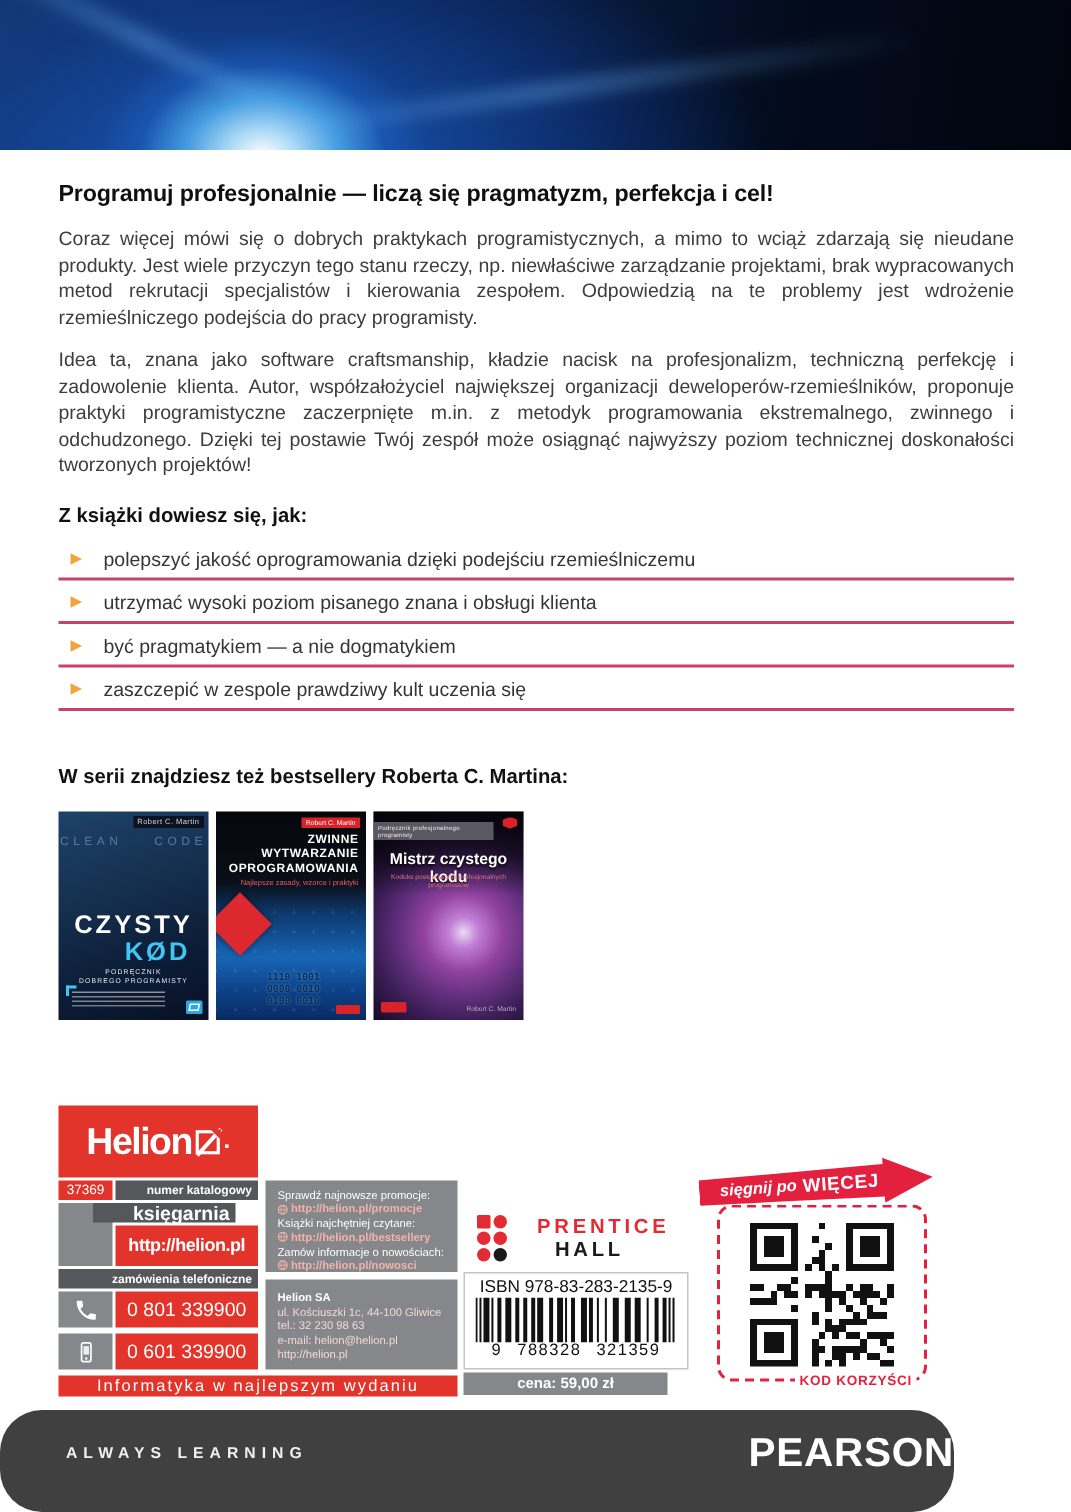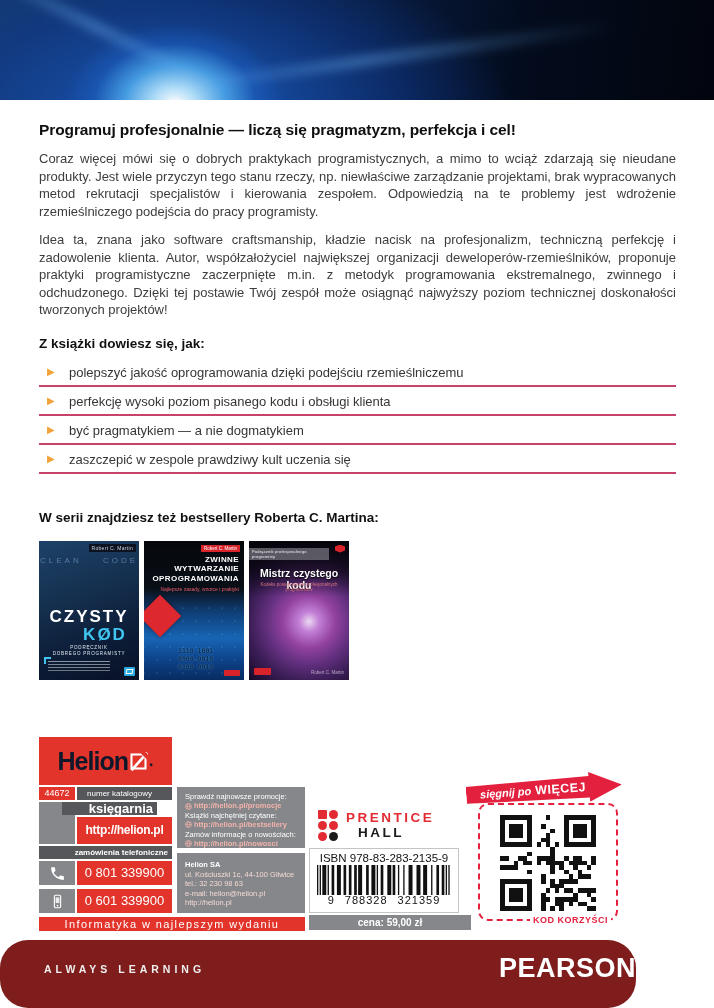--- a/index.html
+++ b/index.html
@@ -69,82 +69,82 @@
   .b3-sub { top:41px; left:0; width:100%; text-align:center; color:#d87582; font-size:4.5px; }
   .b3-helion { left:5px; bottom:5px; width:17px; height:7px; background:#d9232b; border-radius:1px; }
   .b3-author { right:5px; bottom:5px; color:#b9a8c6; font-size:4.5px; }
 
   
   .publisher { position:absolute; left:0; top:737px; width:714px; height:196px; }
   .pb { position:absolute; }
   .red { background:#e2342b; }
   .dgray { background:#56575b; }
   .mgray { background:#85878a; }
-  .h-logo { left:39px; top:0; width:133px; height:48px; display:flex; align-items:center; justify-content:center; color:#0f172a; }
+  .h-logo { left:39px; top:0; width:133px; height:48px; display:flex; align-items:center; justify-content:center; color:#ffffff; }
   .h-logo .wordmark { font-size:25px; font-weight:bold; letter-spacing:-1px; }
   .cat-num { left:39px; top:50px; width:36px; height:13px; color:#fff; font-size:9px; line-height:13px; text-align:center; }
-  .cat-label { left:77px; top:50px; width:95px; height:13px; color:#fff; font-size:8px; font-weight:normal; line-height:13px; text-align:right; padding-right:20px; }
+  .cat-label { left:77px; top:50px; width:95px; height:13px; color:#fff; font-size:8px; font-weight:bold; line-height:13px; text-align:right; padding-right:4px; }
   .left-gray { left:39px; top:65px; width:36px; height:42px; }
   .shop-label { left:62px; top:65px; width:95px; height:13px; color:#fff; font-size:13px; font-weight:bold; line-height:13px; text-align:right; padding-right:4px; }
   .url-box { left:77px; top:80px; width:95px; height:27px; color:#fff; font-weight:bold; font-size:12px; line-height:27px; text-align:center; letter-spacing:-.3px; }
   .tel-label { left:39px; top:109px; width:133px; height:13px; color:#fff; font-size:8px; font-weight:bold; line-height:13px; text-align:right; padding-right:4px; }
   .ph-icon { left:39px; top:124px; width:36px; height:24px; display:flex; align-items:center; justify-content:center; }
   .ph-num { left:77px; top:124px; width:95px; height:24px; color:#fff; font-weight:normal; font-size:13px; line-height:24px; text-align:center; }
   .ph-icon2 { top:152px; } .ph-num2 { top:152px; }
   .tagline { left:39px; top:180px; width:266px; height:14px; color:#fff; font-size:11px; line-height:14px; text-align:center; letter-spacing:1.4px; }
   .promo { left:177px; top:50px; width:128px; height:61px; color:#fff; font-size:7.5px; line-height:9.4px; padding:5px 4px 16px 8px; }
   .promo .url { font-weight:bold; color:#f3b3ab; display:flex; align-items:center; gap:2px; }
   .address { left:177px; top:116px; width:128px; height:60px; color:#fff; font-size:7.5px; line-height:9.6px; padding:7px 4px 0 8px; }
   .addr-name { font-weight:bold; }
   .addr-rest { white-space:pre-line; color:#f3d9d4; }
 
-  .prentice { left:318px; top:68px; width:160px; height:40px; display:flex; align-items:center; gap:8px; }
+  .prentice { left:318px; top:68px; width:160px; height:40px; display:flex; align-items:center; gap:20px; }
   .ph-dots { display:grid; grid-template-columns:9px 9px; grid-auto-rows:9px; gap:2px; }
   .dot { width:9px; height:9px; border-radius:50%; background:#e22b33; }
   .dot.square { border-radius:1px; }
   .dot.black { background:#1a1a1a; }
   .ph-text { font-weight:bold; font-size:13.5px; letter-spacing:2.5px; line-height:15px; }
   .ph-text .l1 { color:#e22b33; } .ph-text .l2 { color:#1a1a1a;padding-left:12px; }
 
   .isbn-box { left:309px; top:111px; width:150px; height:65px; background:#fff; border:1px solid #c4c4c4; text-align:center; }
   .isbn-text { font-size:11.5px; color:#111; margin-top:3px; }
   .barcode { width:134px; height:30px; margin:1px auto 0; display:block; }
   .bc-digits { font-size:11px; color:#111; letter-spacing:1px; word-spacing:6px; margin-top:-1px; }
-  .price { left:309px; top:178px; width:162px; height:15px; color:#fff; font-weight:bold; font-size:10px; line-height:15px; text-align:center; }
+  .price { left:309px; top:178px; width:136px; height:15px; color:#fff; font-weight:bold; font-size:10px; line-height:15px; text-align:center; }
 
   .ribbon { left:466px; top:38px; width:156px; height:30px; transform:rotate(-4deg); background:#e4203f;
     clip-path:polygon(0 22%, 79% 14%, 79% 0, 100% 50%, 79% 100%, 79% 86%, 0 78%);
     color:#fff; display:flex; align-items:center; justify-content:center; gap:4px; padding-right:22px; }
   .ribbon .script { font-style:italic; font-weight:bold; font-size:11px; }
   .ribbon .caps { font-weight:bold; font-size:12.5px; letter-spacing:.5px; }
   .qr-frame { left:478px; top:66px; width:140px; height:118px; background:#fff; border:2px dashed #e4203f; border-radius:10px; display:flex; align-items:flex-start; justify-content:center; }
   .qr-frame svg { width:96px; height:96px; margin-top:10px; }
   .qr-caption { left:530px; top:178px; background:#fff; color:#e4203f; font-weight:bold; font-size:9px; letter-spacing:.5px; padding:0 3px; }
 
   
-  .footer-bar { position:absolute; left:0; top:940px; width:636px; height:68px; background:#7f1d1d;border-radius:28px; }
+  .footer-bar { position:absolute; left:0; top:940px; width:636px; height:68px; background:#404040;border-radius:28px; }
   .always { position:absolute; left:44px; top:23px; color:#efefef; font-size:10.5px; font-weight:bold; letter-spacing:4px; }
   .pearson { position:absolute; left:499px; top:13px; color:#fff; font-size:27px; font-weight:bold; letter-spacing:.5px; }
 </style>
 </head>
 <body>
 
 <div class="hero">
   <div class="ray ray1"></div>
   <div class="ray ray2"></div>
 </div>
 
 <div class="content">
   <h1 class="title">Programuj profesjonalnie — liczą się pragmatyzm, perfekcja i cel!</h1>
   <p class="para">Coraz więcej mówi się o dobrych praktykach programistycznych, a mimo to wciąż zdarzają się nieudane produkty. Jest wiele przyczyn tego stanu rzeczy, np. niewłaściwe zarządzanie projektami, brak wypracowanych metod rekrutacji specjalistów i kierowania zespołem. Odpowiedzią na te problemy jest wdrożenie rzemieślniczego podejścia do pracy programisty.</p>
   <p class="para">Idea ta, znana jako software craftsmanship, kładzie nacisk na profesjonalizm, techniczną perfekcję i zadowolenie klienta. Autor, współzałożyciel największej organizacji deweloperów-rzemieślników, proponuje praktyki programistyczne zaczerpnięte m.in. z metodyk programowania ekstremalnego, zwinnego i odchudzonego. Dzięki tej postawie Twój zespół może osiągnąć najwyższy poziom technicznej doskonałości tworzonych projektów!</p>
   <h2 class="subhead">Z książki dowiesz się, jak:</h2>
   <ul class="learn">
     <li><span class="bullet-arrow">▶</span><span>polepszyć jakość oprogramowania dzięki podejściu rzemieślniczemu</span></li>
-    <li><span class="bullet-arrow">▶</span><span>perfekcję wysoki poziom pisanego kodu i obsługi klienta</span></li>
+    <li><span class="bullet-arrow">▶</span><span>utrzymać wysoki poziom pisanego znana i obsługi klienta</span></li>
     <li><span class="bullet-arrow">▶</span><span>być pragmatykiem — a nie dogmatykiem</span></li>
     <li><span class="bullet-arrow">▶</span><span>zaszczepić w zespole prawdziwy kult uczenia się</span></li>
   </ul>
   <h2 class="series-head">W serii znajdziesz też bestsellery Roberta C. Martina:</h2>
 
   <div class="books">
 
     <div class="book book1">
       <div class="b-abs b1-author">Robert C. Martin</div>
       <div class="b-abs b1-bg">CLEAN CODE</div>
@@ -183,21 +183,21 @@
 <div class="publisher">
   <div class="pb red h-logo">
     <span class="wordmark">Helion</span>
     <svg width="21" height="21" viewBox="0 0 24 24">
       <rect x="4" y="4" width="16" height="16" fill="none" stroke="#fff" stroke-width="2.4"></rect>
       <path d="M22 2 L4 22" stroke="#fff" stroke-width="3" fill="none"></path>
       <path d="M14 2 h8 v8" stroke="#fff" stroke-width="0" fill="#e2342b"></path>
     </svg>
     <span style="font-weight:bold;">.</span>
   </div>
-  <div class="pb red cat-num">44672</div>
+  <div class="pb red cat-num">37369</div>
   <div class="pb dgray cat-label">numer katalogowy</div>
   <div class="pb mgray left-gray"></div>
   <div class="pb dgray shop-label">księgarnia internetowa</div>
   <div class="pb red url-box">http://helion.pl</div>
   <div class="pb dgray tel-label">zamówienia telefoniczne</div>
   <div class="pb mgray ph-icon">
     <svg width="17" height="17" viewBox="0 0 24 24">
         <path d="M6.62 10.79a15.05 15.05 0 0 0 6.59 6.59l2.2-2.2a1 1 0 0 1 1.01-.25c1.12.37 2.33.57 3.58.57a1 1 0 0 1 1 1V20a1 1 0 0 1-1 1C10.61 21 3 13.39 3 4a1 1 0 0 1 1-1h3.5a1 1 0 0 1 1 1c0 1.25.2 2.46.57 3.58a1 1 0 0 1-.25 1.01l-2.21 2.2z" fill="#fff"></path>
       </svg>
   </div>

